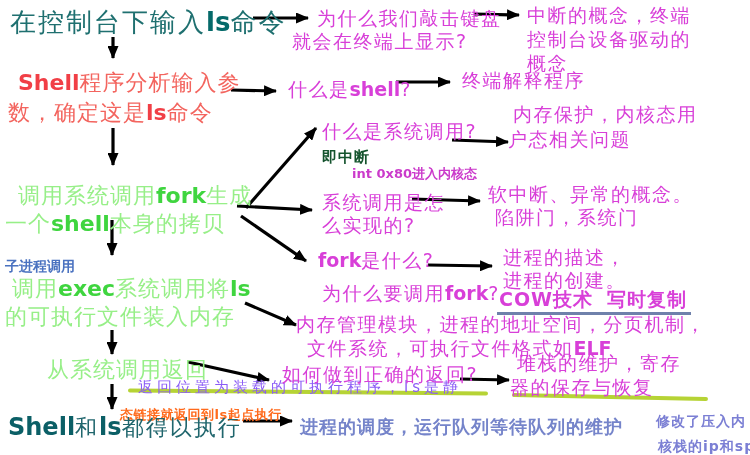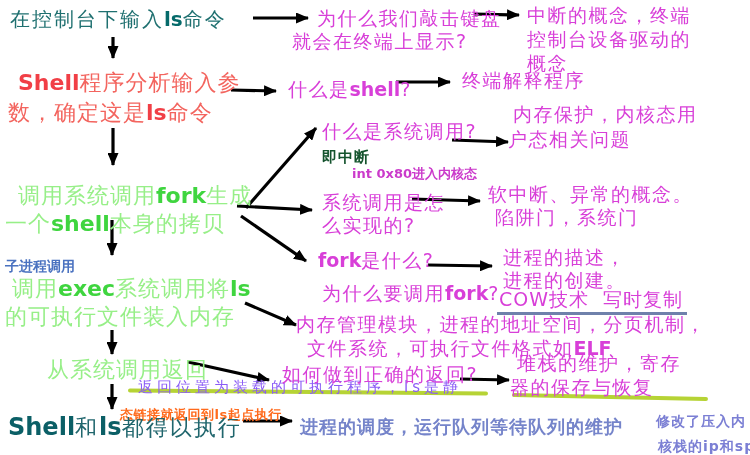--- a/index.html
+++ b/index.html
@@ -3,39 +3,39 @@
 <meta charset="utf-8">
 <style>
   * { margin:0; padding:0; box-sizing:border-box; }
   html,body { background:#ffffff; }
   .canvas {
     position:relative; width:750px; height:455px; background:#ffffff;
     overflow:hidden; font-family:"DejaVu Sans", sans-serif;
   }
   .abs { position:absolute; white-space:nowrap; line-height:1.15; }
 
-  .t-teal   { color:#1f7070; font-size:20px; letter-spacing:2px; }
+  .t-teal   { color:#1f7070; font-size:26px; letter-spacing:2px; }
   .t-teal b { color:#056a6a; letter-spacing:0; }
   .t-salmon   { color:#f3655f; font-size:22px; letter-spacing:1px;text-align:center; }
   .t-salmon b { color:#f13f46; letter-spacing:0; }
   .t-green   { color:#97ef88; font-size:22px; letter-spacing:1px; }
   .t-green b { color:#3fd53f; letter-spacing:0; }
   .t-magenta { color:#d83fd8; font-size:19px; letter-spacing:1.5px; }
   .t-magenta b { letter-spacing:0; }
   .t-magenta-sm { color:#cb3bcb; font-size:13px; font-weight:bold; letter-spacing:0; }
   .t-blue-label { color:#4a72c0; font-size:14px; font-weight:bold; }
   .t-steel { color:#14532d; font-size:15px; font-weight:bold; letter-spacing:1px; }
   .t-orange1 { color:#8b5cf6; font-size:15px; font-weight:normal; letter-spacing:4px;margin-left:16px; }
   .t-orange2 { color:#ff6a1c; font-size:13px; font-weight:bold; letter-spacing:0.5px; }
   .t-periwinkle { color:#7584ca; font-size:18px; font-weight:bold; letter-spacing:1px; }
   .t-slate { color:#7b7fd4; font-size:14px; font-weight:bold; letter-spacing:1px;margin-top:36px; }
   .t-final { color:#20666d; font-size:22px; letter-spacing:2px; }
   .t-final b { color:#0b5f66; font-size:24px; letter-spacing:0; }
   .cow {
-    color:#d83fd8; font-size:19px; font-weight:normal; letter-spacing:1px;
+    color:#d83fd8; font-size:19px; font-weight:bold; letter-spacing:1px;
     border-bottom:3px solid #6f81ab; padding:0 4px 2px 2px;
   }
   .cow .gap { display:inline-block; width:14px; }
   .hl { position:absolute; height:4px; background:#b6d335; border-radius:2px; }
   svg.layer { position:absolute; left:0; top:0; pointer-events:none; }
   .arrow-line { stroke:#000000; stroke-width:3.2; }
 </style>
 </head>
 <body>
 

